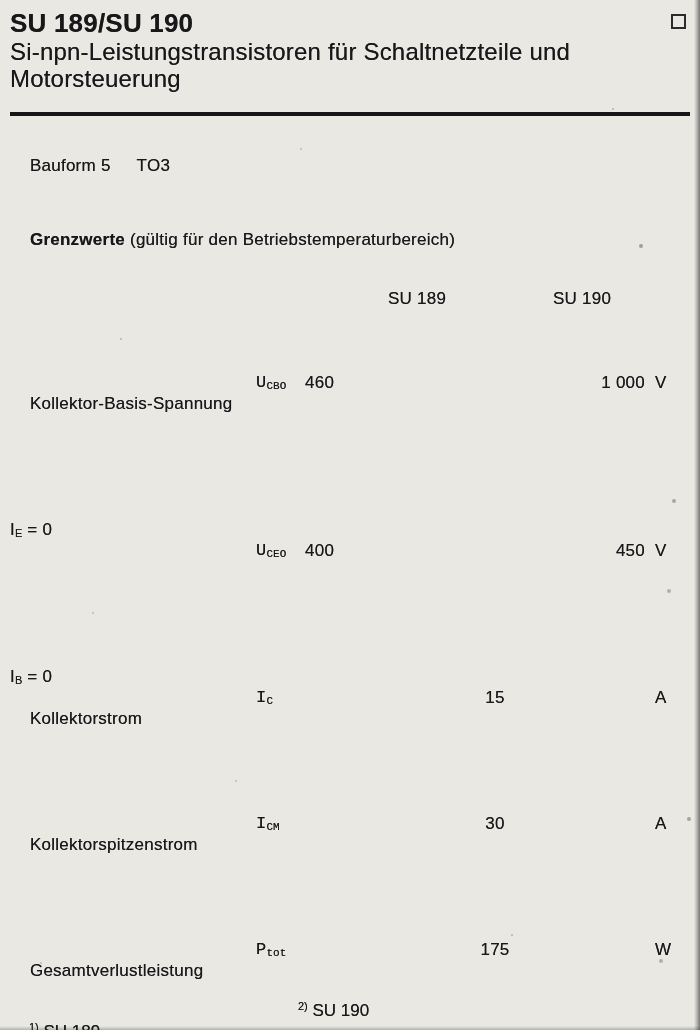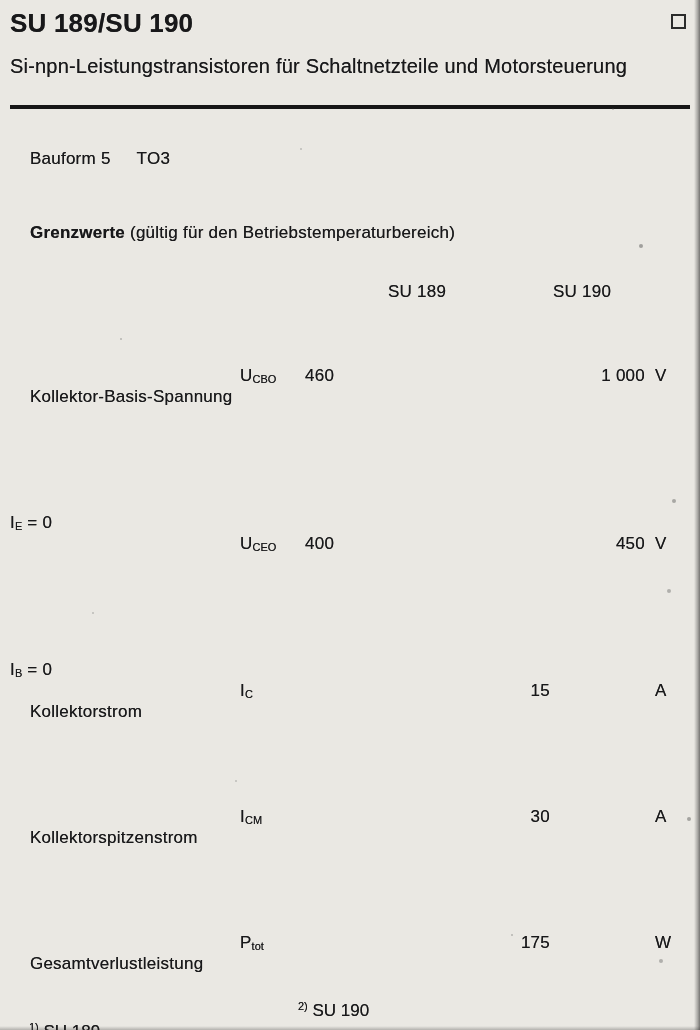--- a/index.html
+++ b/index.html
@@ -44,21 +44,21 @@
       40px 962px 0 0 rgba(80,80,80,.3),
       660px 960px 0 1px rgba(70,70,70,.35),
       235px 780px 0 0 rgba(85,85,85,.3);
     pointer-events: none;
   }
 
   .titlebar { display: flex; justify-content: space-between; align-items: flex-start; }
   h1.title { margin: 0; font-size: 26px; line-height: 30px; font-weight: 700; letter-spacing: 0.2px; }
   .corner-box { width: 15px; height: 15px; border: 2px solid #2b2b2b; margin-top: 6px; margin-right: 4px; background: transparent; }
 
-  .subtitle { font-size: 20px; line-height: 38px; margin-top: 9px; width: 645px; letter-spacing: 0.2px; }
+  .subtitle { font-size: 24px; line-height: 27px; width: 645px; letter-spacing: 0.2px; }
 
   .rule { height: 4px; background: #161616; margin: 20px 0 0; border: 0; width: 100%; }
 
   .line {
     position: relative;
     font-size: 17px;
     line-height: 21px;
     min-height: 21px;
     white-space: pre-wrap;
     letter-spacing: 0.25px;
@@ -71,24 +71,24 @@
   .sect     { margin-top: 11px; }
   .colhead  { margin-top: 17px; }
 
   sub { font-size: 11px; vertical-align: -2px; line-height: 0; letter-spacing: 0; }
   sup { font-size: 11px; vertical-align: 6px;  line-height: 0; letter-spacing: 0; }
 
   
   .g-sym, .g-v1, .g-v2, .g-mid, .g-range, .g-unit, .g-col1h, .g-col2h,
   .k-sym-a, .k-sym-b, .k-sym-d, .k-min, .k-max, .k-unit { position: absolute; top: 0; }
 
-  .g-sym   { left: 230px; }
+  .g-sym   { left: 246px; font-family: Liberation Mono, monospace; }
   .g-v1    { left: 295px; }
   .g-v2    { right: 45px; text-align: right; }
-  .g-mid   { left: 430px; width: 110px; text-align: right; }
+  .g-mid   { left: 430px; width: 110px; text-align: center; }
   .g-unit  { left: 645px; }
   .g-col1h { left: 378px; }
   .g-col2h { left: 543px; }
 
   .footnotes { position: absolute; left: 10px; top: 1000px; width: 680px; font-size: 17px; line-height: 21px; white-space: pre-wrap; }
   .fn2 { position: absolute; left: 288px; top: 0; }
 </style>
 </head>
 <body>
 

